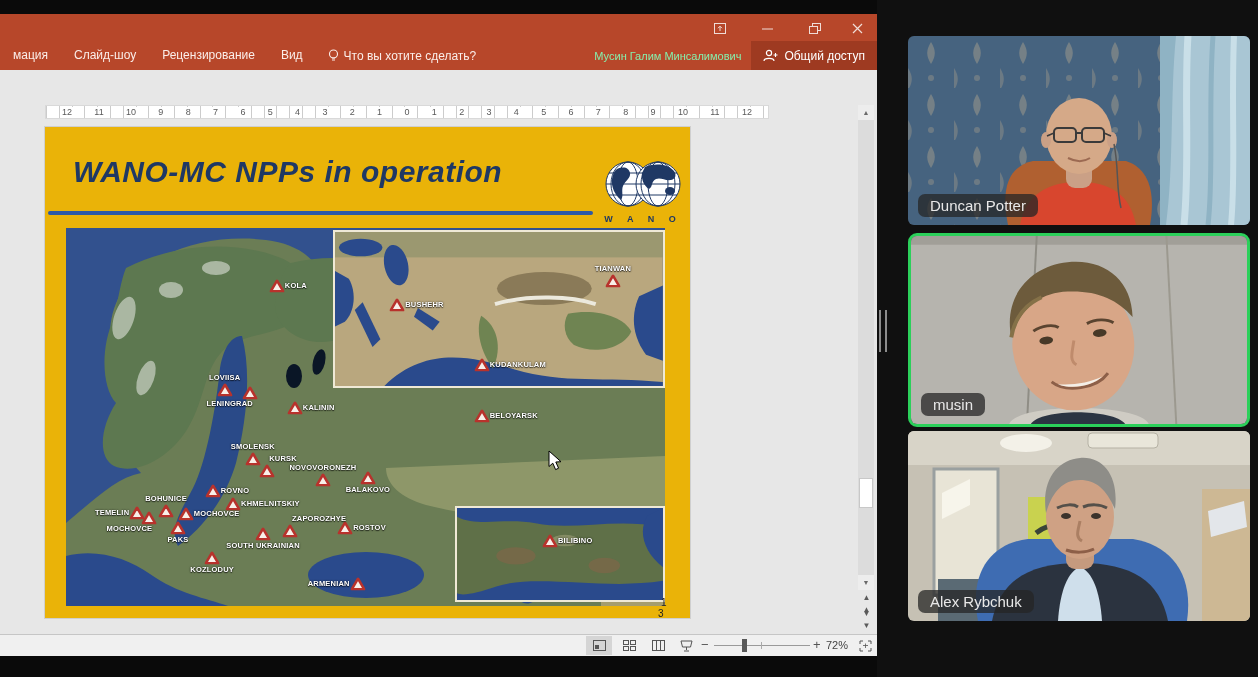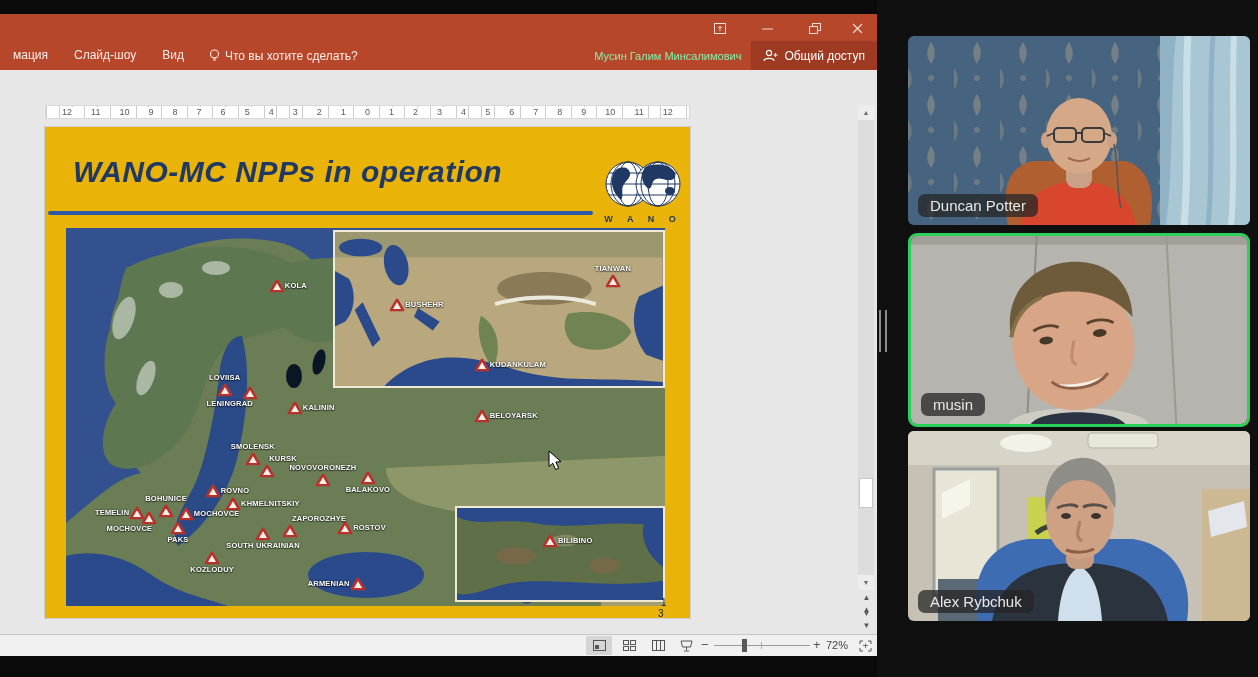--- a/index.html
+++ b/index.html
@@ -16,21 +16,21 @@
     display:flex; align-items:center; color:#fbeeea; font-size:12px; }
   .rtab { padding:0 13px; height:29px; line-height:29px; white-space:nowrap; }
   #tellme { display:flex; align-items:center; gap:5px; padding:0 12px; white-space:nowrap; }
   #ribbon-right { position:absolute; right:0; top:0; height:29px; display:flex; align-items:center; }
   #user-name { font-size:11px; color:#86efac; margin-right:10px; white-space:nowrap; }
   #share-btn { height:29px; display:flex; align-items:center; gap:6px; padding:0 12px;
     background:var(--share-button,#9e3a21); color:#fff; font-size:12px; white-space:nowrap; }
 
   
   #workspace { position:absolute; left:0; top:70px; width:877px; height:564px; background:#e7e7e7; }
-  #ruler { position:absolute; left:45px; top:35px; width:645px; height:14px; background:#fff;
+  #ruler { position:absolute; left:45px; top:35px; width:724px; height:14px; background:#fff;
     border:1px solid #d9d9d9; display:flex; justify-content:space-between; align-items:center; padding:0 14px;
     background-image:repeating-linear-gradient(90deg,#ccc 0 1px,transparent 1px 12.8px); }
   .rnum { font-size:9px; color:#595959; background:#fff; padding:0 2px; line-height:11px; }
 
   #slide { position:absolute; left:45px; top:57px; width:645px; height:491px; background:#eab308;
     box-shadow:0 0 0 1px #cfcfcf; }
   #slide-title { position:absolute; left:28px; top:28px; font-size:30px; font-style:italic; font-weight:600;
     color:var(--slide-title,#1f3864); letter-spacing:.5px; white-space:nowrap; }
   #title-underline { position:absolute; left:3px; top:84px; width:545px; height:4px;
     background:var(--title-underline,#2d59a4); border-radius:2px; }
@@ -112,20 +112,21 @@
     <div class="winbtn" style="left:842px">
       <svg width="11" height="11" viewBox="0 0 11 11">
           <path d="M1,1 L10,10 M10,1 L1,10" stroke="#f0ddd7" stroke-width="1.2"></path>
         </svg>
     </div>
   </div>
 
   <div id="ribbon">
     <span class="rtab">мация</span>
     <span class="rtab">Слайд-шоу</span>
+    <span class="rtab">Рецензирование</span>
     <span class="rtab">Вид</span>
     <span id="tellme">
       <span style="line-height:0">
         <svg width="11" height="14" viewBox="0 0 11 14">
             <circle cx="5.5" cy="5" r="4" fill="none" stroke="#fbeeea" stroke-width="1.1"></circle>
             <path d="M4,9 L7,9 M4,11 L7,11" stroke="#fbeeea"></path>
           </svg>
       </span>
       <span>Что вы хотите сделать?</span>
     </span>

